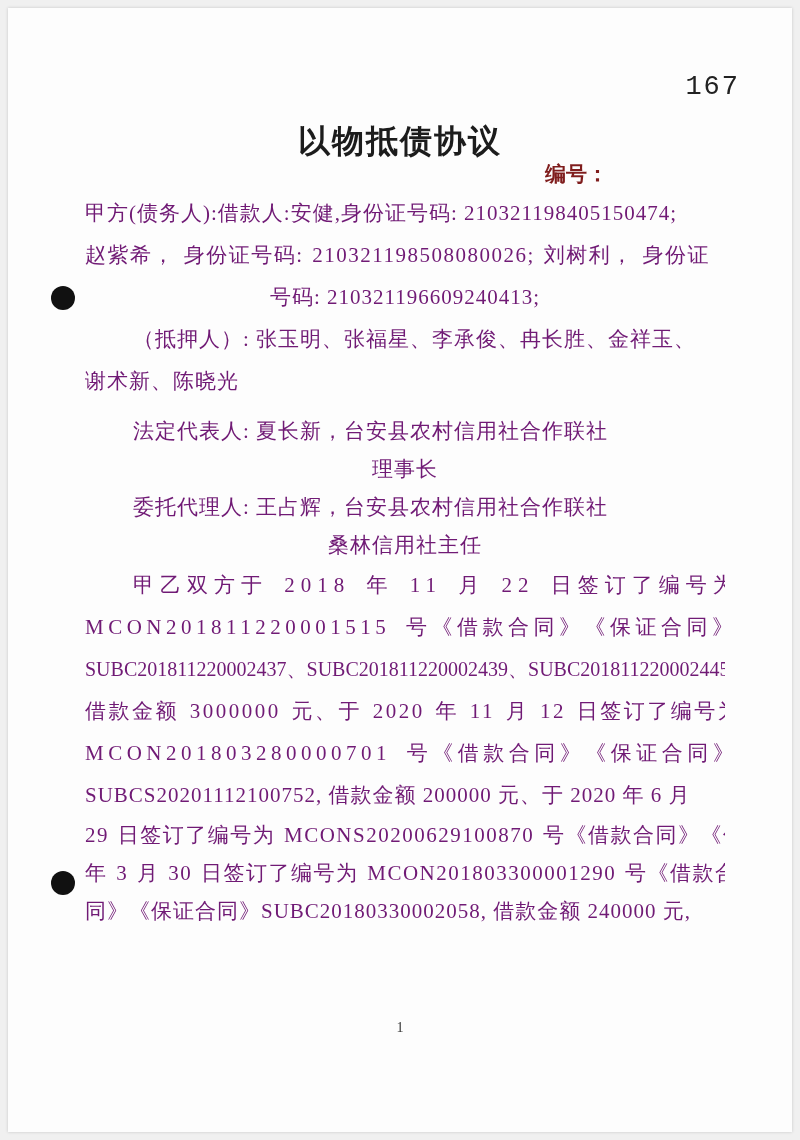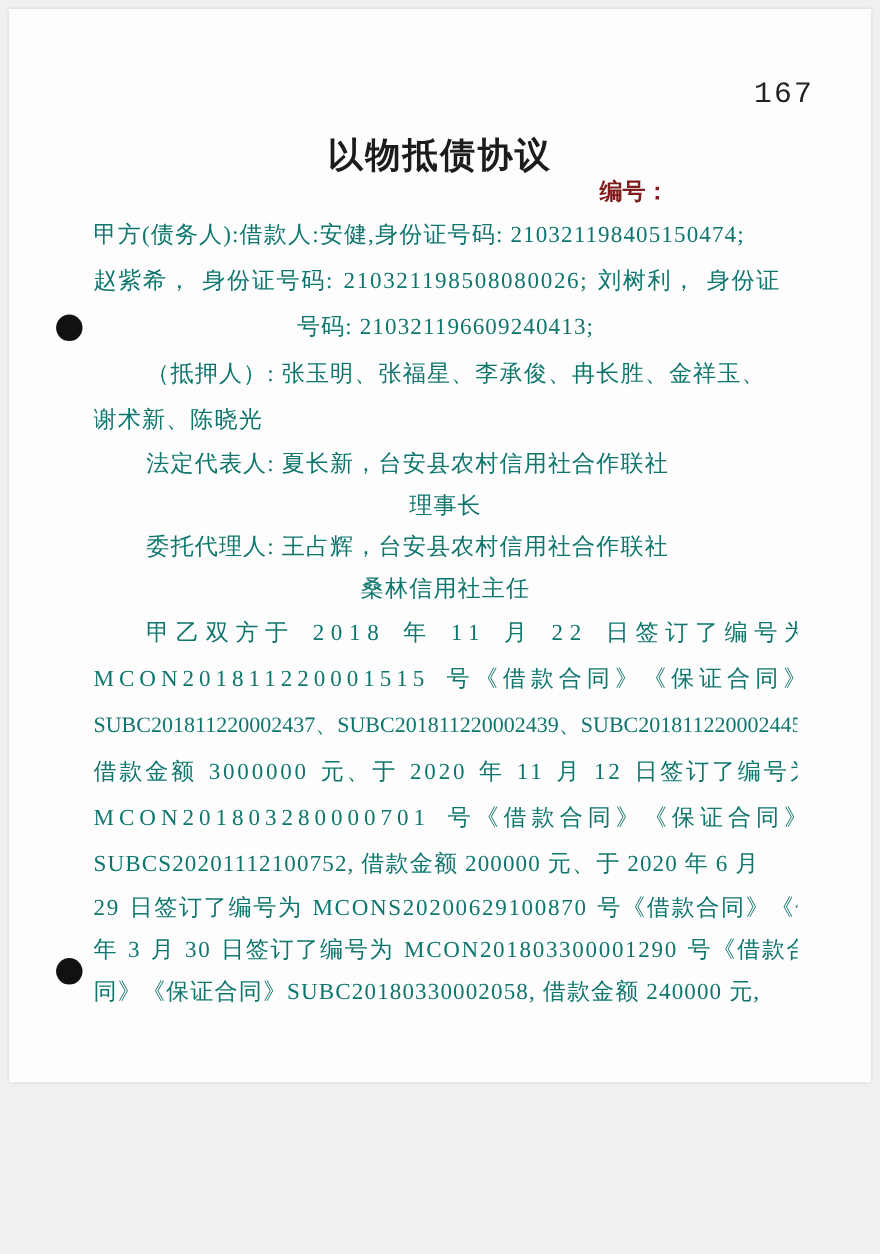--- a/index.html
+++ b/index.html
@@ -12,21 +12,21 @@
     background: #f0f0f0;
     position: relative;
     font-family: "Liberation Serif", "DejaVu Serif", serif;
     overflow: hidden;
   }
   .sheet {
     position: absolute;
     left: 8px;
     top: 8px;
     width: 784px;
-    height: 976px;
+    height: 1124px;
     background: #fdfdfd;
     box-shadow: 0 0 3px rgba(0,0,0,0.18);
     overflow: hidden;
   }
   .scan-page-number {
     position: absolute;
     top: 64px;
     right: 52px;
     font-family: "Liberation Mono", "DejaVu Sans Mono", monospace;
     font-size: 27px;
@@ -52,25 +52,25 @@
     font-family: "Liberation Sans", "DejaVu Sans", sans-serif;
     font-weight: 700;
     font-size: 21px;
     color: #7f1d1d;
   }
   .body-text {
     position: absolute;
     top: 184px;
     left: 77px;
     width: 640px;
-    color: #0f766e;
+    color: #701a75;
     font-size: 21px;
   }
   .block-a { line-height: 42px; }
-  .block-b { line-height: 38px; }
+  .block-b { line-height: 38px; margin-top: 10px; }
   .block-c { line-height: 42px; }
   .block-d { line-height: 38px; }
   .line {
     white-space: nowrap;
     letter-spacing: 1px;
     overflow: hidden;
   }
   .line.center { text-align: center; }
   .line.indent { padding-left: 48px; }
   .line.spread-lg { letter-spacing: 6px; word-spacing: 5px; }

